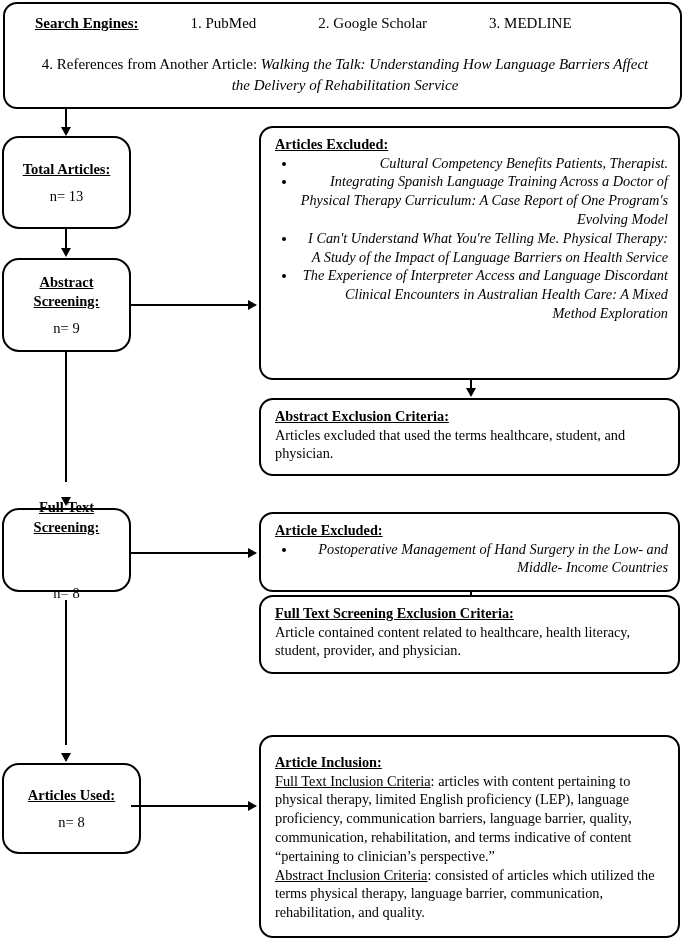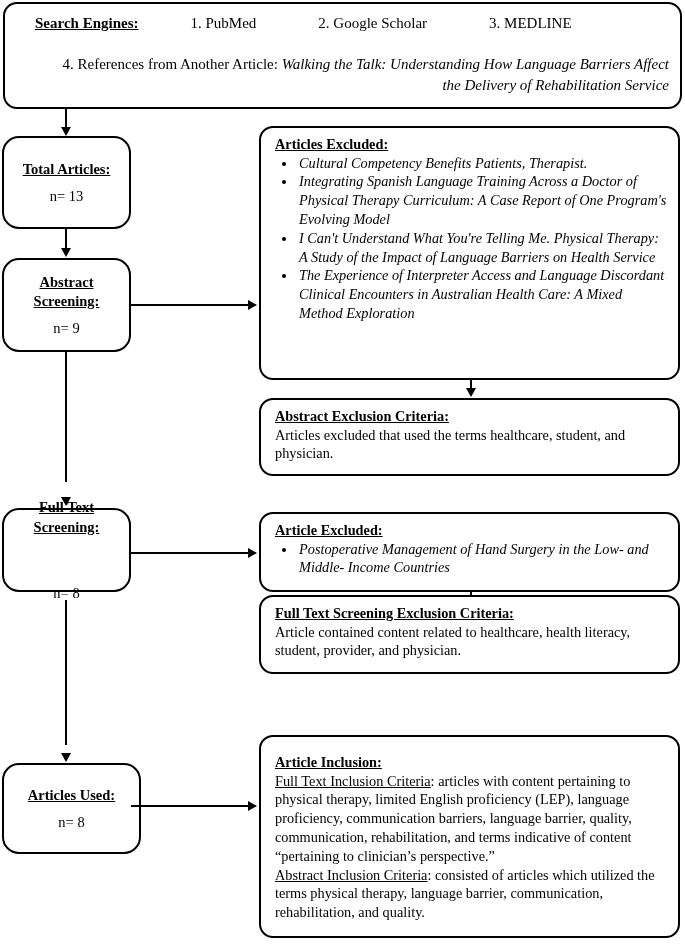--- a/index.html
+++ b/index.html
@@ -62,20 +62,21 @@
     margin: 0;
     padding: 0 0 0 22px;
     list-style: disc;
   }
   ul.bullets li {
     font-style: italic;
     font-size: 14.3px;
     line-height: 1.315;
     margin: 0;
     padding-left: 2px;
+    text-align: right;
   }
   ul.bullets li::marker { font-size: 14px; }
   .crit-line { font-size: 14.3px; line-height: 1.315; }
   .crit-lbl { text-decoration: underline; }
 
   
   .vline {
     position: absolute;
     width: 2px;
     background: #000000;
@@ -107,21 +108,21 @@
 
   <div class="box" style="left:3px; top:2px; width:679px; height:107px;">
     <div style="position:absolute; left:30px; top:10px; width:620px;">
       <div style="display:flex; align-items:baseline;">
         <span class="panel-head" style="font-size:15px;">Search Engines:</span>
         <span style="font-size:15px; margin-left:52px;">1. PubMed</span>
         <span style="font-size:15px; margin-left:62px;">2. Google Scholar</span>
         <span style="font-size:15px; margin-left:62px;">3. MEDLINE</span>
       </div>
     </div>
-    <div style="position:absolute; left:16px; top:50px; width:648px; text-align:right;">
+    <div style="position:absolute; left:16px; top:50px; width:648px; text-align:center;">
       <div style="font-size:15px; line-height:1.38;">
         <span>4. References from Another Article:</span>
         <span style="font-style:italic;">Walking the Talk: Understanding How Language Barriers Affect</span>
       </div>
       <div style="font-size:15px; line-height:1.38; font-style:italic;">the Delivery of Rehabilitation Service</div>
     </div>
   </div>
 
   <div class="vline" style="left:65px; top:109px; height:20px;"></div>
   <div class="arrow-down" style="left:60.5px; top:127px;"></div>

